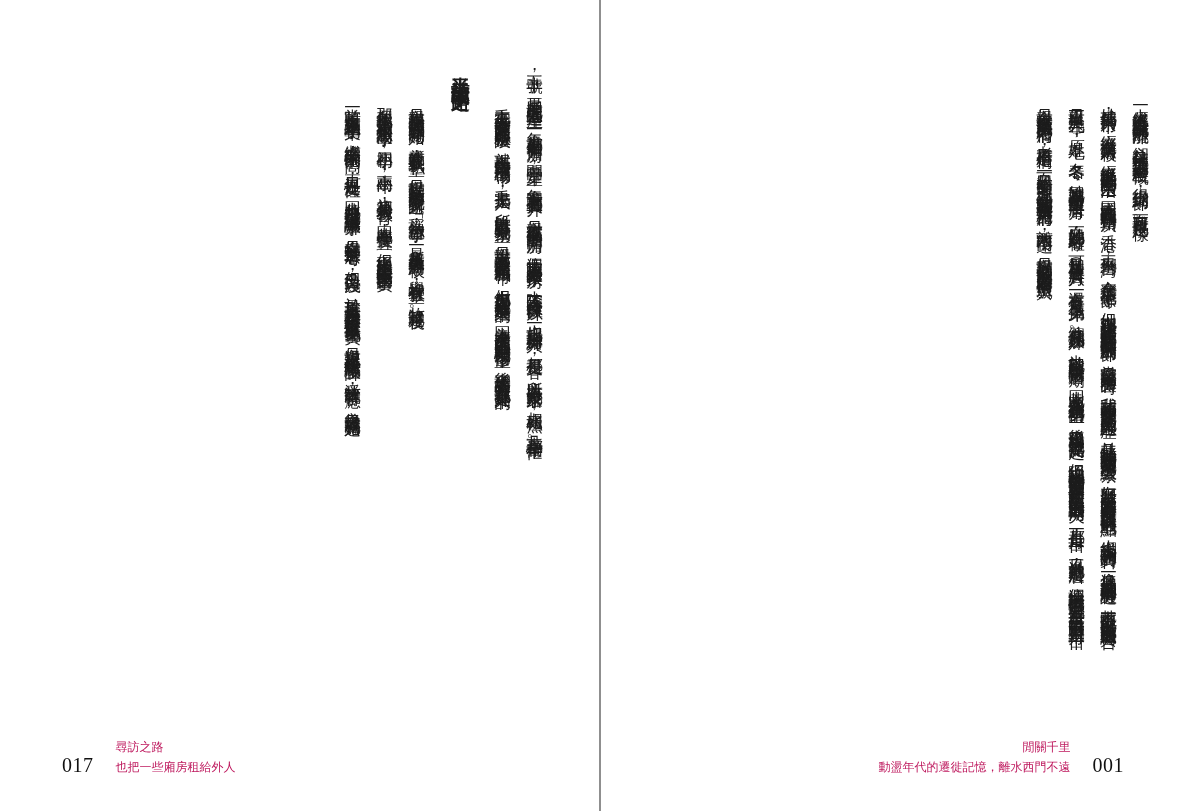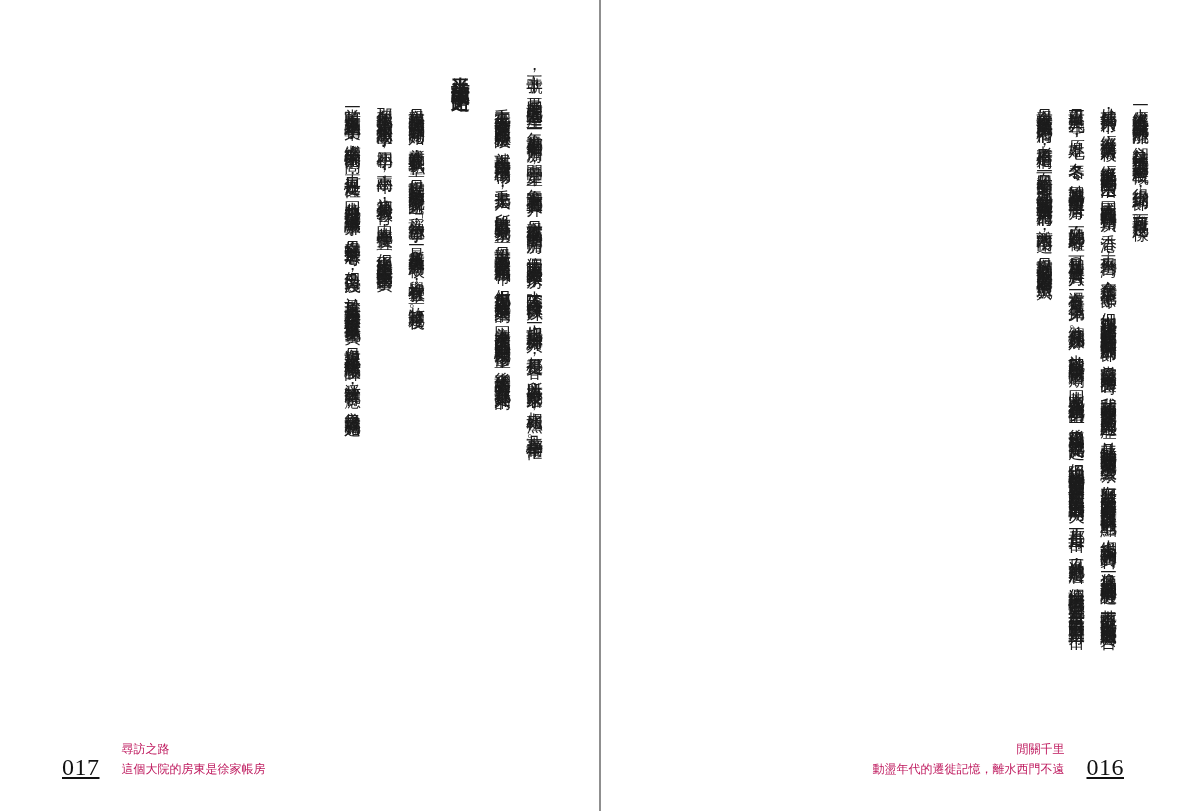--- a/index.html
+++ b/index.html
@@ -40,25 +40,24 @@
 
     .footer {
       position: absolute;
       top: 736px;
       display: flex;
       align-items: center;
       gap: 22px;
     }
     .footer .page-num {
       font-family: "Liberation Serif", "DejaVu Serif", serif;
-      font-size: 24px;
+      font-size: 20px;
       color: #111;
       letter-spacing: 0.5px;
       padding-top: 18px;
-      text-decoration: underline;
     }
     .footer .titles { font-size: 12px; line-height: 20px; color: #be185d; }
     .left-page .footer { left: 62px; }
     .right-page .footer { right: 76px; flex-direction: row; }
     .right-page .footer .titles { text-align: right; }
   </style>
 </head>
 <body>
 
 <div class="spread">
@@ -70,36 +69,36 @@
       <h2 class="section-heading">半工半讀的求學之路</h2>
       <p class="para">母親年少那個時代新式教育才剛開始，新式學堂取代了私塾，母親提到當時念的小學就在家附近，稱為「益智小學」，是一所基督教會辦的學校，學校裡有教堂，牧師就是校長。</p>
       <p class="para">那個年代小學分為初級小學和高級小學，初小四年，高小兩年，初小算是義務教育，因此學費便宜，但之後兩年的高小就要收比較貴的學費了。</p>
       <p class="para">當時一般人多是讀到初小畢業，繼續升學的比例不高，更何況是女性，因此外祖母就不讓母親繼續升學了，母親卻堅持非念不可，但自己又沒錢，於是直接去央求校長希望在學校打雜做事以抵免學費，母親還記得校長是潘纖塵牧師，潘牧師就答應了，之後母親就開始週</p>
     </div>
 
     <div class="footer">
       <span class="page-num">017</span>
       <div class="titles">
         <div>尋訪之路</div>
-        <div>這個大院的房東是徐家帳房</div>
+        <div>也把一些廂房租給外人</div>
       </div>
     </div>
   </div>
 
   <div class="page right-page">
     <div class="text-block">
       <p class="para">上一代經歷過許多戰亂與顛沛流離，卻往往只輕描淡寫告訴子女一些梗概，很少提到細節，而我母親也是一樣。</p>
       <p class="para">她成長於南京市，經歷過南京大屠殺，也經歷過抗戰期間的南京生活，因國共內戰而輾轉到廣州、香港，再來到台灣，在台灣居住了七十餘年，但她在家很少述說年輕時在家鄉的經歷和輾轉來台的細節。當母親開始逐漸失智時，我才開始覺得要趕緊多問一些她的人生經歷，並且特地採訪相關的親友來釐清一些線索，有好幾回趁著去大陸和香港時順便探訪母親以前待過的地點，也上網查詢相關的資料，這像是一個抽絲剝繭的解謎過程，其中不斷發現一些難以言喻的機緣與巧合。</p>
       <p class="para">母親出生於一九二〇年，原姓毛，名冬琴，她說因為是冬月所生（即農曆十一月），而她的姊姊名桂琴，可知是桂月所生（農曆八月），還有一位哥哥及三位弟弟，總共六個兄弟姊妹。由於她來台時誤報了陽曆日期，因此家人並未留意她確切的生日，後來母親因失智也無從問起，但隱約記得她之前偶爾提到真正的生日是和國父孫中山先生的誕辰日期同一天，都是十一月十二日，只不過她的是農曆，這個說法讓我得以查出一九二〇年農曆十一月十二日的陽曆日期是十二月二十一日。</p>
       <p class="para">母親全家住在南京城西的老府橋，老府橋不是橋，而是一條街的名字（一九五〇年與北端的施家巷合併稱為施府橋），離水西門不遠，母親提到這個住處的門牌是老府橋四十八號與</p>
     </div>
 
     <div class="footer">
       <div class="titles">
         <div>閒關千里</div>
         <div>動盪年代的遷徙記憶，離水西門不遠</div>
       </div>
-      <span class="page-num">016</span>
+      <span class="page-num">001</span>
     </div>
   </div>
 
   <div class="gutter"></div>
 </div>
 
 </body></html>

